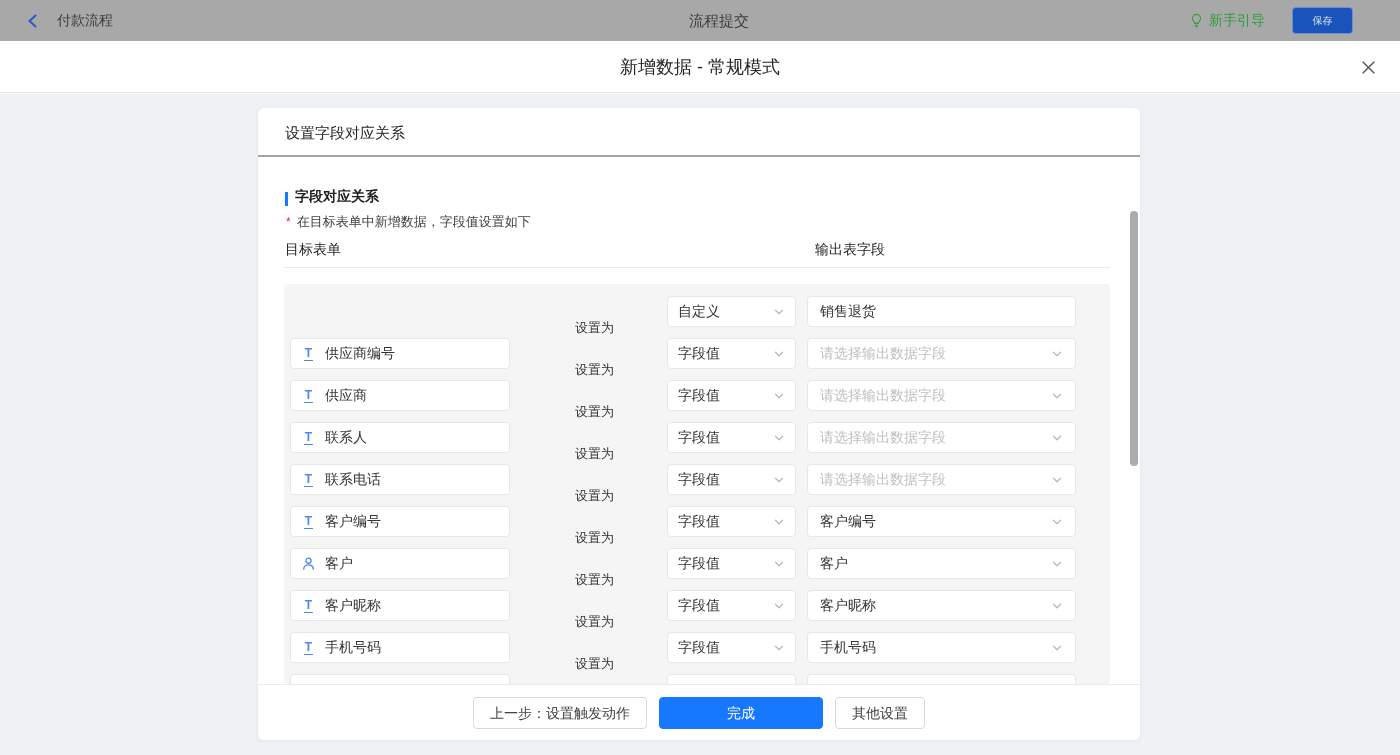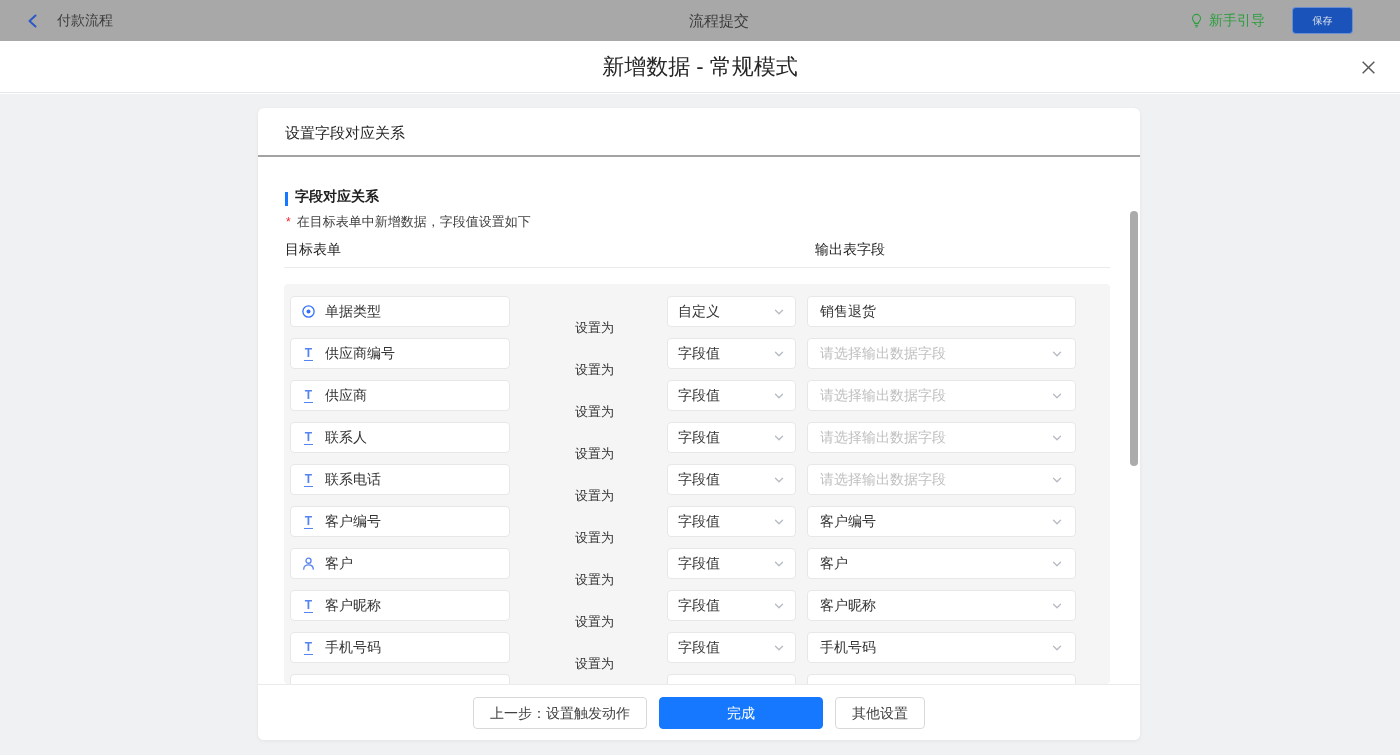--- a/index.html
+++ b/index.html
@@ -11,21 +11,21 @@
   .tb-back { position:absolute; left:25px; top:13px; width:16px; height:16px; cursor:pointer; }
   .tb-title { position:absolute; left:57px; top:0; height:41px; line-height:41px; font-size:14px; color:#3c3c3c; }
   .tb-dash { position:absolute; left:57px; top:41px; width:94px; border-top:2px dashed #d0d0d0; }
   .tb-center { position:absolute; left:0; width:1400px; text-align:center; top:0; height:41px; line-height:41px; font-size:15px; color:#3c3c3c;padding-left:38px; }
   .tb-guide { position:absolute; right:135px; top:0; height:41px; display:flex; align-items:center; gap:5px; color:#2f9e3f; font-size:14px; cursor:pointer; }
   .tb-save { position:absolute; right:47px; top:7px; width:61px; height:27px; background:#1a53ba; border:1px solid rgba(255,255,255,.35); border-radius:4px; color:#dfe4ec; font-size:10px; text-align:center; line-height:25px; cursor:pointer; }
 
   
   .modal { position:absolute; left:0; top:41px; width:1400px; height:714px; background:#fff; }
   .m-titlebar { position:relative; height:52px; border-bottom:1px solid #e7e7e7; }
-  .m-title { text-align:center; line-height:52px; font-size:22px; font-weight:500; color:#262626; }
+  .m-title { text-align:center; line-height:52px; font-size:18px; font-weight:500; color:#262626; }
   .m-close { position:absolute; right:20px; top:14px; width:24px; height:24px; display:flex; align-items:center; justify-content:center; cursor:pointer; }
   .m-body { position:absolute; left:0; top:53px; width:1400px; height:661px; background:#f0f1f3; }
 
   
   .card { position:absolute; left:258px; top:14px; width:882px; height:632px; background:#fff; border-radius:6px; box-shadow:0 1px 4px rgba(0,0,0,.06); }
   .card-header { height:49px; line-height:49px; padding-left:27px; font-size:15px; color:#262626; border-bottom:2px solid #a3a3a3; }
   .card-content { position:relative; height:527px; overflow:hidden; }
 
   .section-title { position:absolute; left:27px; top:31px; display:flex; align-items:flex-end; }
   .blue-bar { width:3px; height:14px; background:#1677ff; margin-right:7px; }
@@ -106,29 +106,20 @@
           </div>
 
           <div class="col-headers">
             <span class="col-left">目标表单</span>
             <span class="col-right">输出表字段</span>
           </div>
           <div class="cols-divider"></div>
 
           <div class="rows-wrap">
   <div class="map-row">
-    <div class="fbox f-left">
-      <span class="ficon">
-                    <svg width="15" height="15" viewBox="0 0 16 16">
-                      <circle cx="8" cy="8" r="6" fill="none" stroke="#3370ff" stroke-width="1.4"></circle>
-                      <circle cx="8" cy="8" r="2.1" fill="#3370ff"></circle>
-                    </svg>
-                  </span>
-      <span class="val">单据类型</span>
-    </div>
     <span class="f-set">设置为</span>
     <div class="fbox f-mode">
       <span class="val">自定义</span>
       <svg class="chev" viewBox="0 0 12 12">
                     <polyline points="2.5,4.3 6,7.8 9.5,4.3" fill="none" stroke="#b6bac2" stroke-width="1.3" stroke-linecap="round" stroke-linejoin="round"></polyline>
                   </svg>
     </div>
     <div class="fbox f-out">
       <span class="val">销售退货</span>
 

